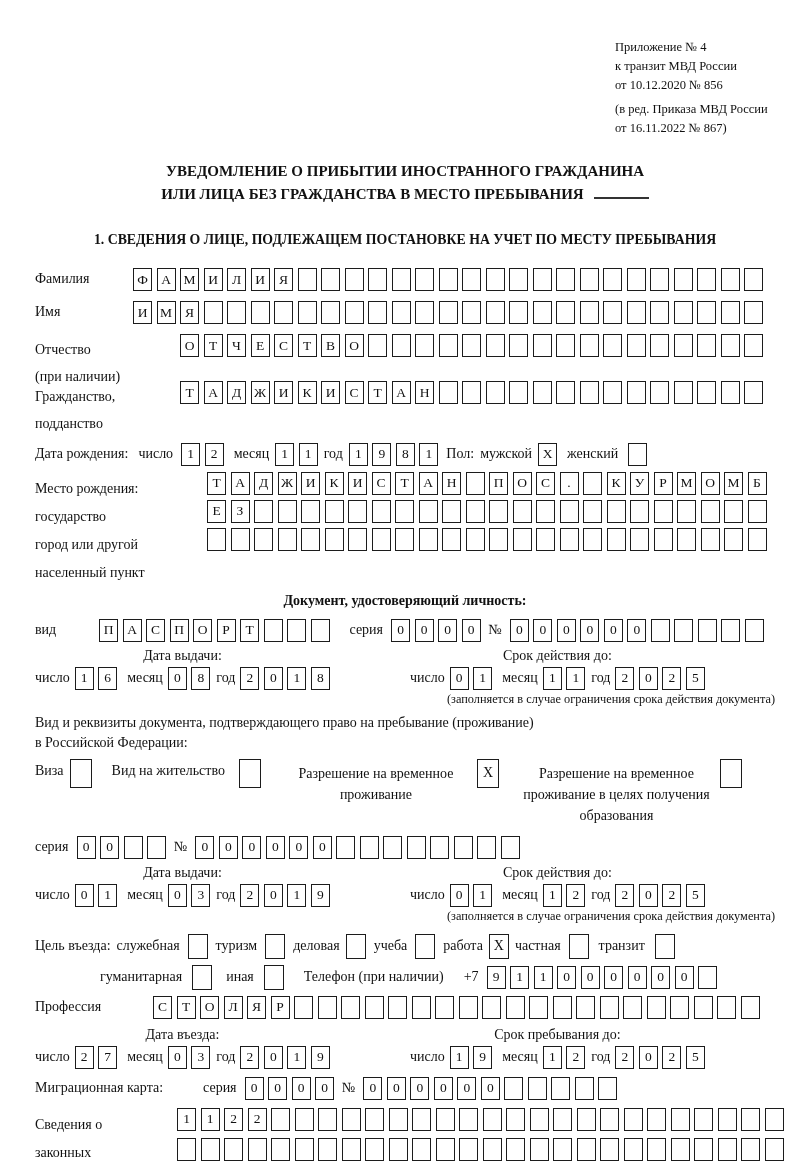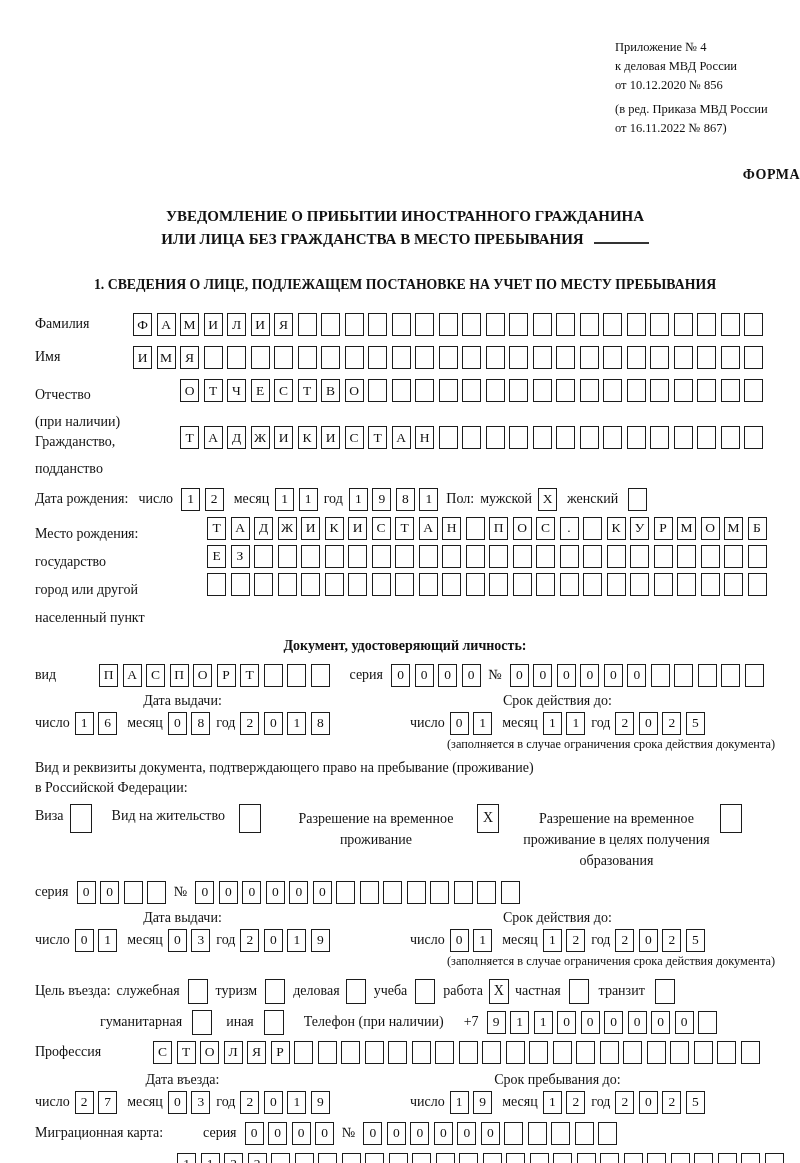--- a/index.html
+++ b/index.html
@@ -2,21 +2,21 @@
 <html><head>
 <meta charset="utf-8">
 <style>
   html,body{margin:0;padding:0;background:#ffffff;}
   body{
     width:800px;min-height:1163px;
     font-family:"Liberation Serif","DejaVu Serif",serif;
     color:#111;box-sizing:border-box;
     padding:38px 25px 30px 35px;
   }
-  .hdr-wrap{display:flex;flex-direction:column;}
+  .hdr-wrap{display:flex;flex-direction:row;}
   .hdr-block{margin-left:580px;width:185px;font-size:12.5px;line-height:1.5;}
   .hdr-block div{white-space:nowrap;}
   .hdr-rev{margin-top:6px;}
   .form-label{margin-left:580px;width:185px;text-align:right;font-weight:bold;font-size:14px;margin-top:29px;letter-spacing:.5px;}
   .title{margin-top:22px;text-align:center;font-weight:bold;font-size:15px;line-height:1.55;}
   .title .uline{display:inline-block;width:55px;border-bottom:2px solid #333;height:13px;margin-left:10px;}
   .sec-head{margin-top:26px;text-align:center;font-weight:bold;font-size:13.8px;white-space:nowrap;}
 
   .frm{margin-top:20px;font-size:14px;}
   .row{display:flex;align-items:flex-start;margin-bottom:5px;margin-top:10px;}
@@ -48,21 +48,21 @@
   .opt-line{display:flex;align-items:flex-start;margin-bottom:4px;}
   .opt-lbl{padding-top:4px;}
   .opt-lbl-c{text-align:center;line-height:1.5;padding-top:4px;}
 </style>
 </head>
 <body>
 
 <div class="hdr-wrap">
   <div class="hdr-block">
     <div>Приложение № 4</div>
-    <div>к деловая МВД России</div>
+    <div>к транзит МВД России</div>
     <div>от 10.12.2020 № 856</div>
     <div class="hdr-rev">(в ред. Приказа МВД России</div>
     <div>от 16.11.2022 № 867)</div>
   </div>
   <div class="form-label">ФОРМА</div>
 </div>
 
 <div class="title">
   <div>УВЕДОМЛЕНИЕ О ПРИБЫТИИ ИНОСТРАННОГО ГРАЖДАНИНА</div>
   <div><span>ИЛИ ЛИЦА БЕЗ ГРАЖДАНСТВА В МЕСТО ПРЕБЫВАНИЯ</span><span class="uline"></span></div>

